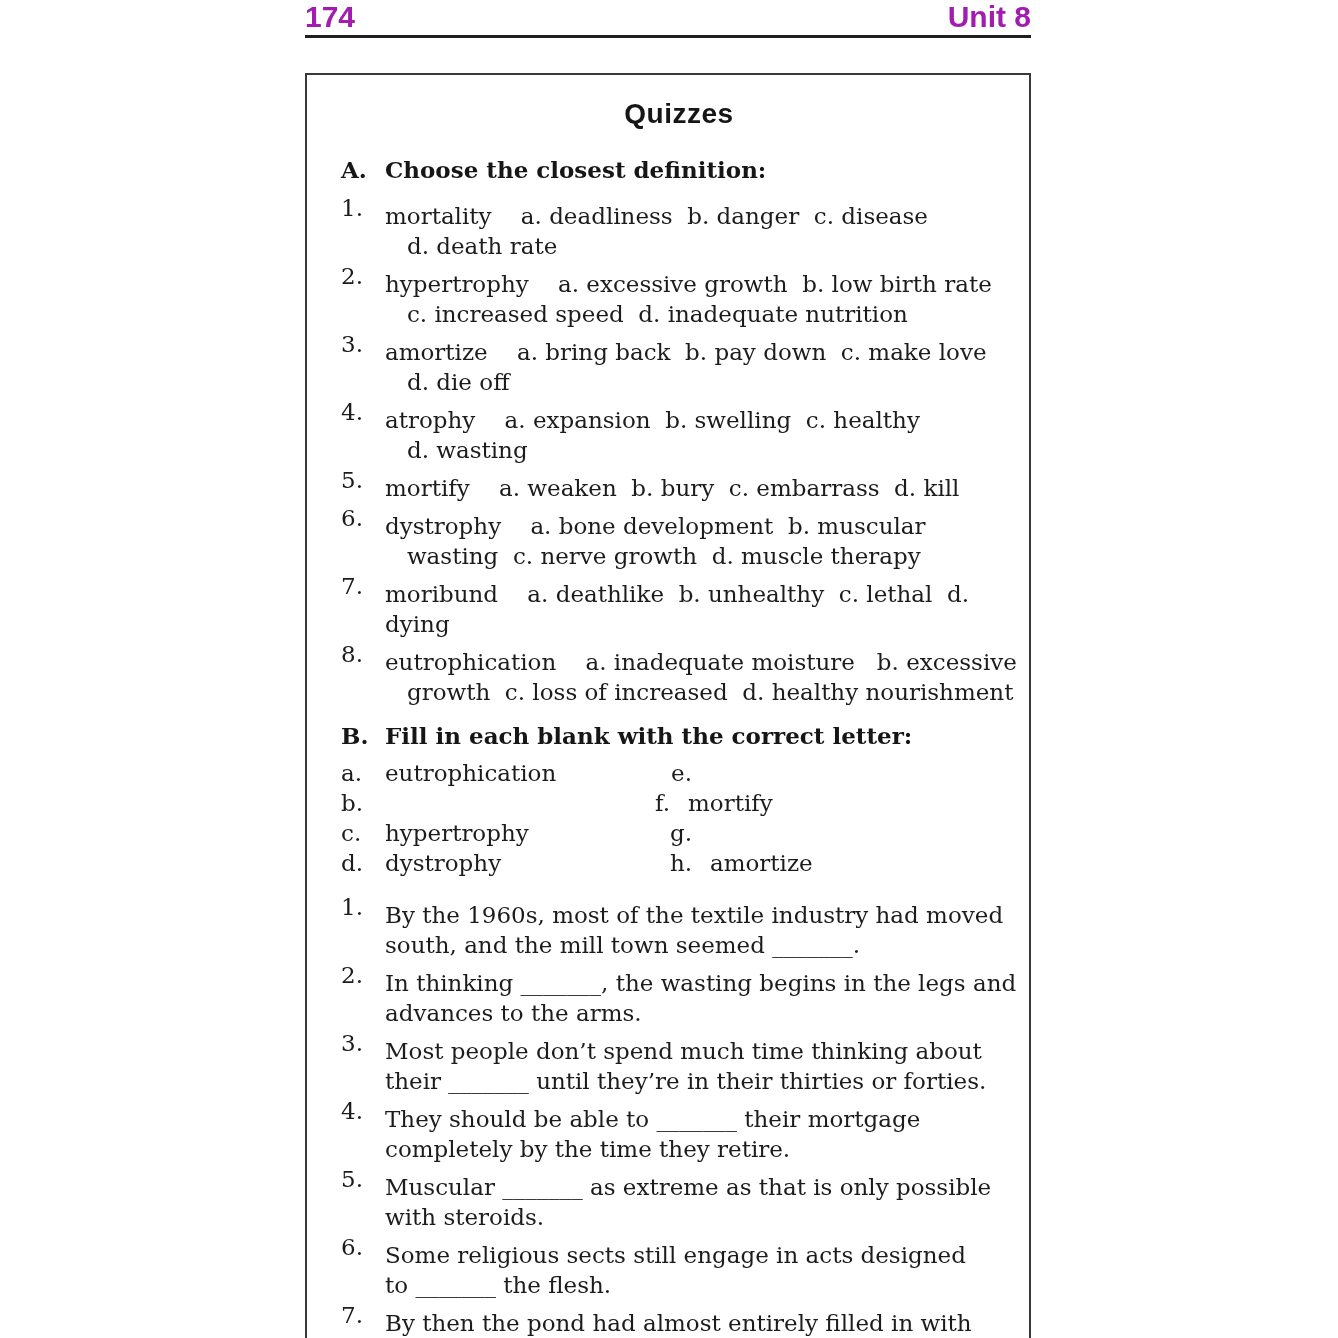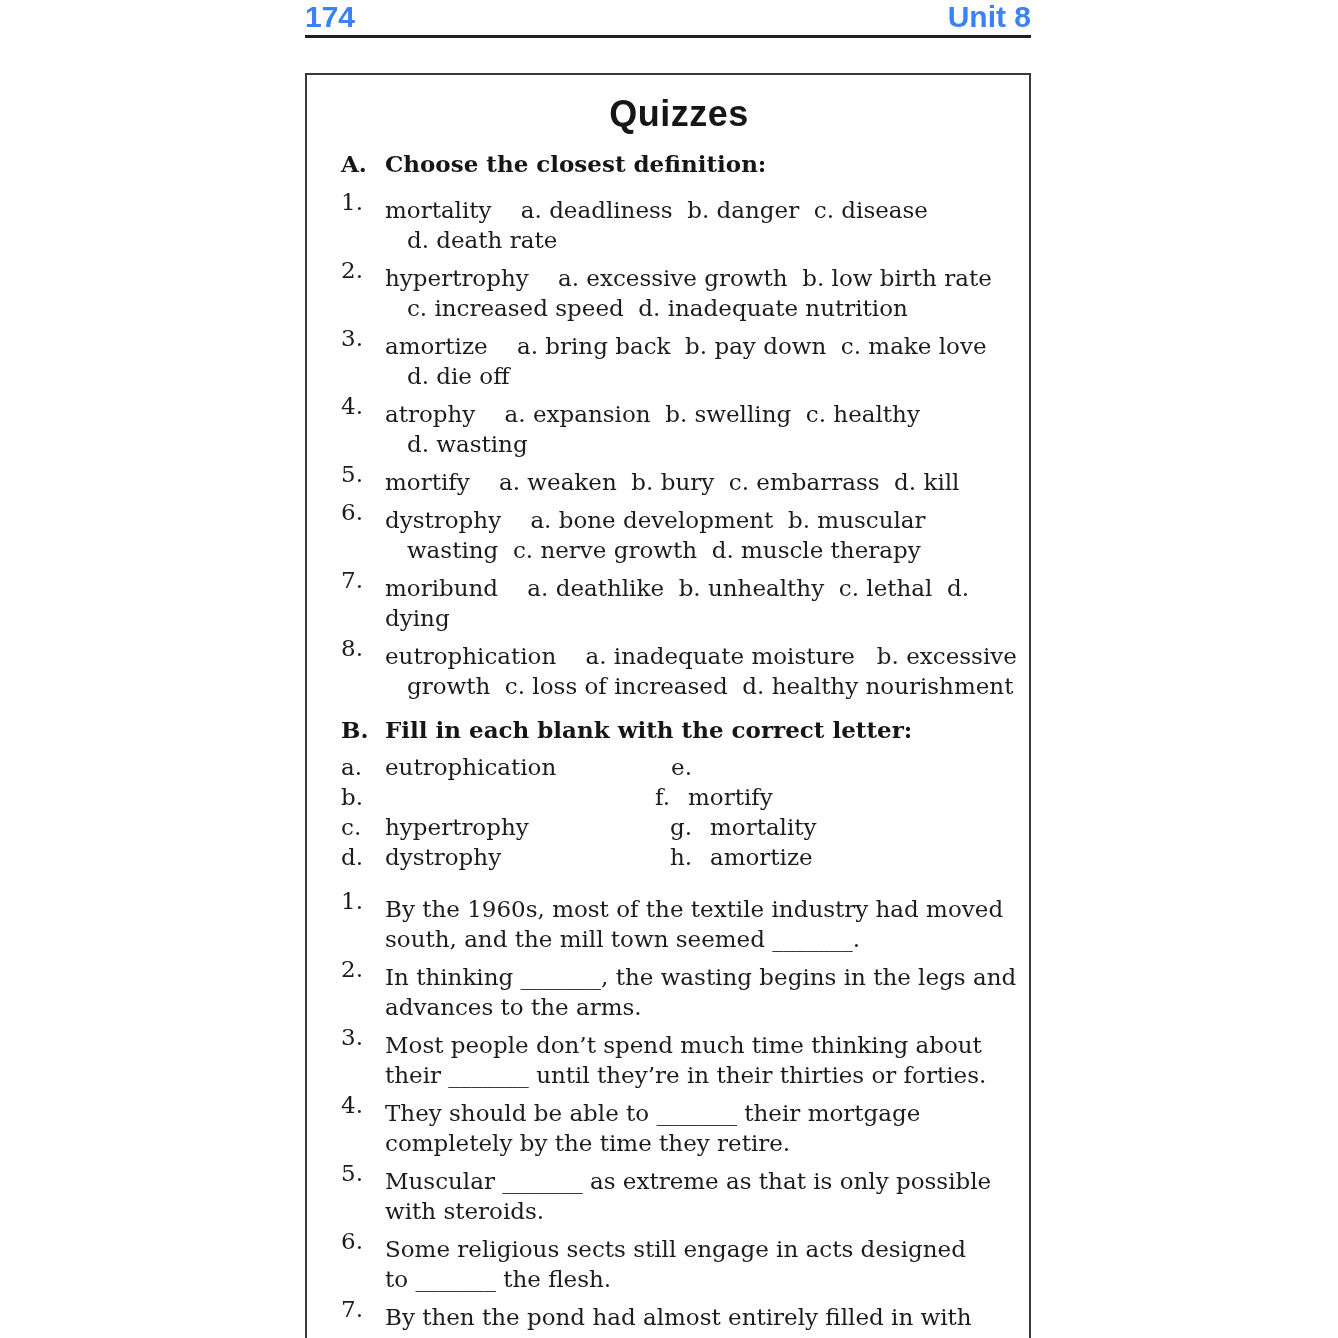--- a/index.html
+++ b/index.html
@@ -21,42 +21,42 @@
   }
   .page-header {
     display: flex;
     justify-content: space-between;
     align-items: baseline;
     font-family: "Liberation Sans", sans-serif;
     font-weight: bold;
     font-size: 30px;
     line-height: 34px;
     padding-top: 0px;
-    color: #3b82f6;
+    color: #a21caf;
   }
   .header-rule {
     border: none;
     border-top: 3px solid #1f1f1f;
     margin-top: 1px;
   }
   .quiz-box {
     margin-top: 35px;
     border: 2px solid #3a3a3a;
     min-height: 1262px;
     padding: 16px 8px 26px 30px;
     background: #ffffff;
   }
   .quiz-title {
     font-family: "Liberation Sans", sans-serif;
     font-weight: bold;
-    font-size: 36px;
+    font-size: 28px;
     line-height: 46px;
     text-align: center;
     color: #161616;
-    margin-bottom: 12px;
+    margin-bottom: 18px;
     letter-spacing: 0.5px;
   }
   .sec-heading, .quiz-item, .bank-grid {
     display: grid;
     grid-template-columns: 48px 1fr;
     font-size: 23px;
     line-height: 30px;
   }
   .sec-heading {
     font-weight: bold;
@@ -145,21 +145,20 @@
       </div>
       <div class="bank-grid">
         <span class="bank-letter">b.</span>
         <span class="bank-letter-right">f.</span>
         <span class="bank-word-right">mortify</span>
       </div>
       <div class="bank-grid">
         <span class="bank-letter">c.</span>
         <span>hypertrophy</span>
         <span class="bank-letter-right">g.</span>
-        <span class="bank-word-right">mortality</span>
       </div>
       <div class="bank-grid">
         <span class="bank-letter">d.</span>
         <span>dystrophy</span>
         <span class="bank-letter-right">h.</span>
         <span class="bank-word-right">amortize</span>
       </div>
 
       <div class="items-b">
         <div class="quiz-item">

